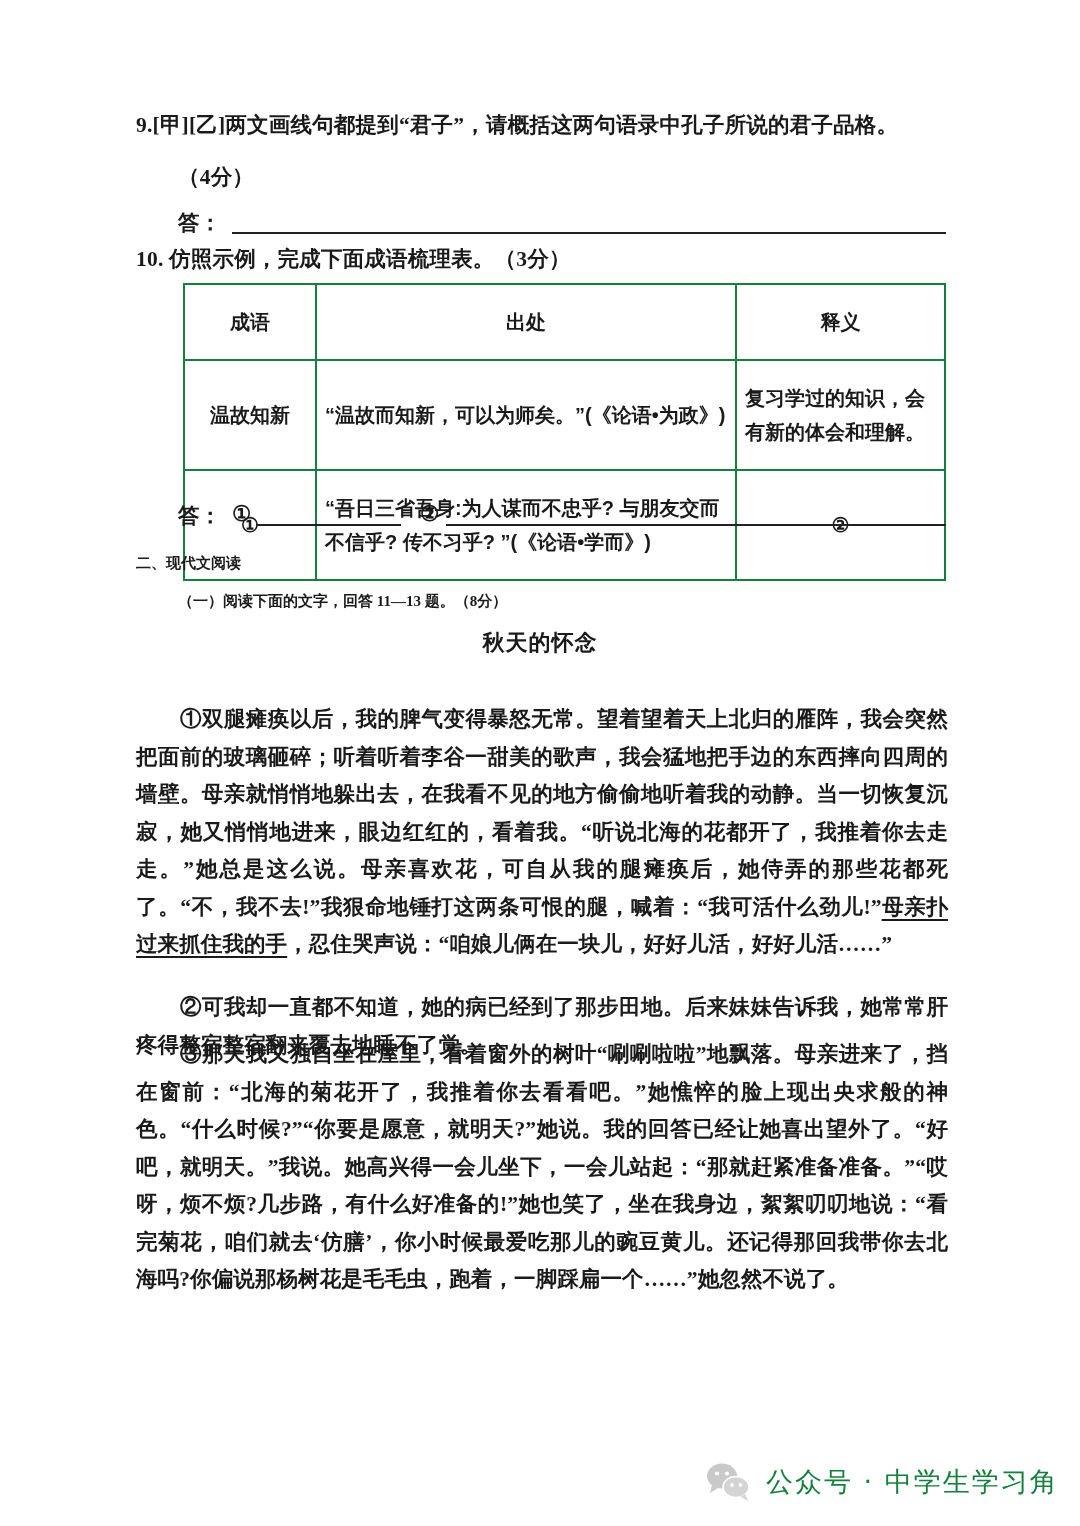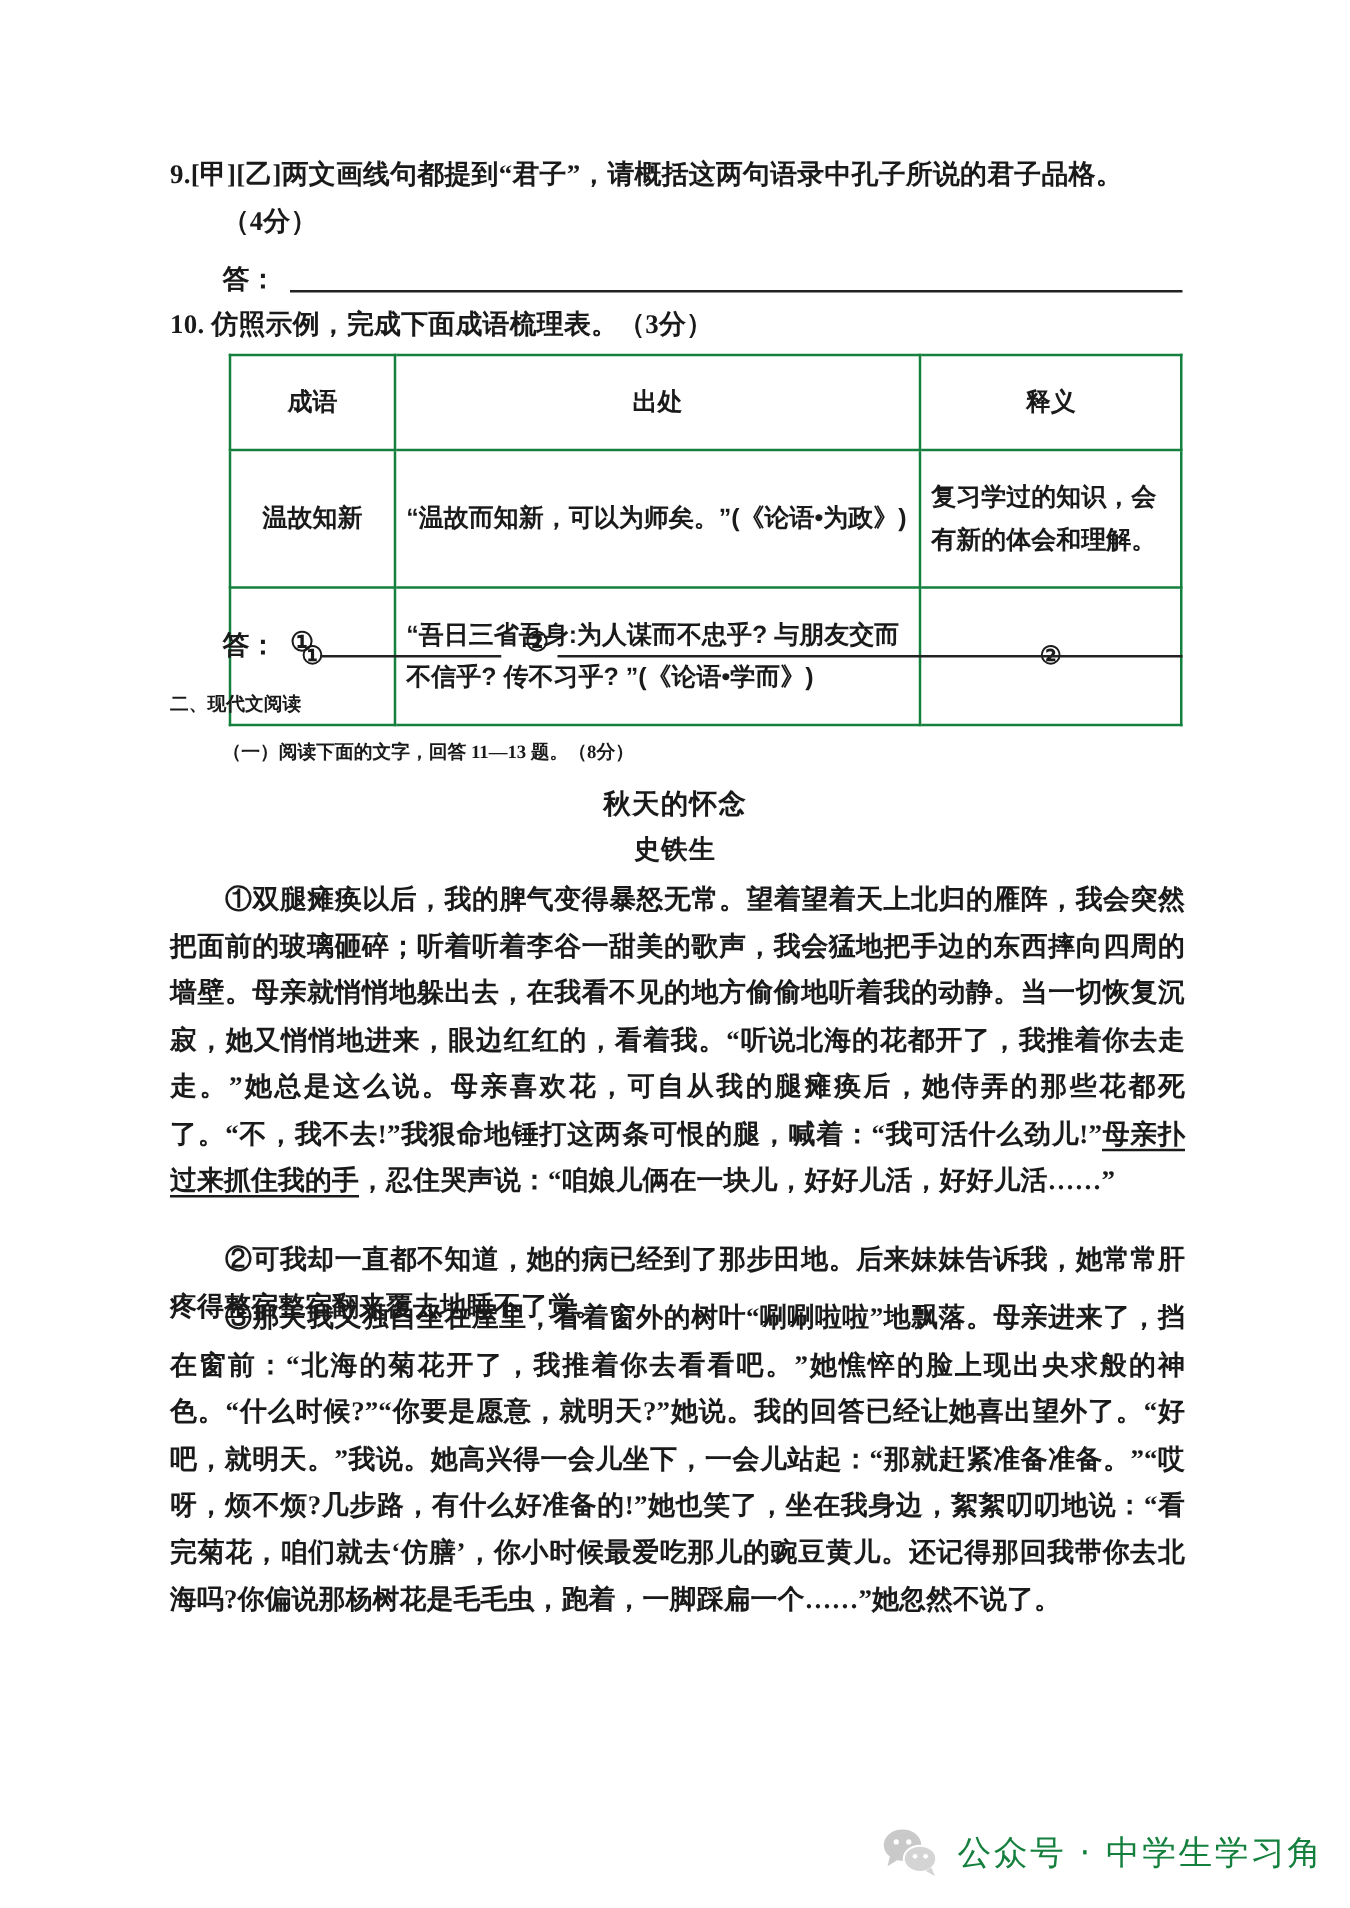--- a/index.html
+++ b/index.html
@@ -121,21 +121,21 @@
     font-family: "DejaVu Sans", "Liberation Sans", sans-serif;
     white-space: nowrap;
   }
   .wm-icon { width: 46px; height: 40px; display: block; }
 </style>
 </head>
 <body>
 
 <div class="page">
 
-  <div class="q-line" style="left:136px; top:126px;">9.[甲][乙]两文画线句都提到“君子”，请概括这两句语录中孔子所说的君子品格。</div>
+  <div class="q-line" style="left:136px; top:112px;">9.[甲][乙]两文画线句都提到“君子”，请概括这两句语录中孔子所说的君子品格。</div>
 
   <div class="q-line" style="left:178px; top:152px;margin-top:12px;">（4分）</div>
 
   <div class="ans-label" style="left:178px; top:208px;">答：</div>
   <div class="rule" style="left:232px; top:232px; width:714px;"></div>
 
   <div class="q-line" style="left:136px; top:246px;">10. 仿照示例，完成下面成语梳理表。（3分）</div>
 
   <table class="idiom-table" style="left:183px; top:283px; width:761px;">
     <colgroup>
@@ -167,21 +167,20 @@
   <div class="ans-label" style="left:178px; top:501px;">答：</div>
   <div class="ans-label" style="left:232px; top:501px;">①</div>
   <div class="rule" style="left:256px; top:524px; width:145px;"></div>
   <div class="ans-label" style="left:420px; top:501px;">②</div>
   <div class="rule" style="left:446px; top:524px; width:500px;"></div>
 
   <div class="sec-heading" style="left:136px; top:554px;">二、现代文阅读</div>
   <div class="sec-heading" style="left:178px; top:592px;">（一）阅读下面的文字，回答 11—13 题。（8分）</div>
 
   <div class="art-title" style="top:628px;">秋天的怀念</div>
-  <div class="art-author" style="top:665px;">史铁生</div>
 
   <div class="body-text" style="left:136px; top:701px; width:812px; text-indent:44px;"><span>①双腿瘫痪以后，我的脾气变得暴怒无常。望着望着天上北归的雁阵，我会突然把面前的玻璃砸碎；听着听着李谷一甜美的歌声，我会猛地把手边的东西摔向四周的墙壁。母亲就悄悄地躲出去，在我看不见的地方偷偷地听着我的动静。当一切恢复沉寂，她又悄悄地进来，眼边红红的，看着我。“听说北海的花都开了，我推着你去走走。”她总是这么说。母亲喜欢花，可自从我的腿瘫痪后，她侍弄的那些花都死了。“不，我不去!”我狠命地锤打这两条可恨的腿，喊着：“我可活什么劲儿!”</span><span class="u">母亲扑过来抓住我的手</span><span>，忍住哭声说：“咱娘儿俩在一块儿，好好儿活，好好儿活……”</span></div>
 
   <div class="body-text" style="left:136px; top:989px; width:812px; text-indent:44px;">②可我却一直都不知道，她的病已经到了那步田地。后来妹妹告诉我，她常常肝疼得整宿整宿翻来覆去地睡不了觉。</div>
 
   <div class="body-text" style="left:136px; top:1036px; width:812px; text-indent:44px;">③那天我又独自坐在屋里，看着窗外的树叶“唰唰啦啦”地飘落。母亲进来了，挡在窗前：“北海的菊花开了，我推着你去看看吧。”她憔悴的脸上现出央求般的神色。“什么时候?”“你要是愿意，就明天?”她说。我的回答已经让她喜出望外了。“好吧，就明天。”我说。她高兴得一会儿坐下，一会儿站起：“那就赶紧准备准备。”“哎呀，烦不烦?几步路，有什么好准备的!”她也笑了，坐在我身边，絮絮叨叨地说：“看完菊花，咱们就去‘仿膳’，你小时候最爱吃那儿的豌豆黄儿。还记得那回我带你去北海吗?你偏说那杨树花是毛毛虫，跑着，一脚踩扁一个……”她忽然不说了。</div>
 
 
   <div class="watermark" style="left:706px; top:1462px;">
     <span>

